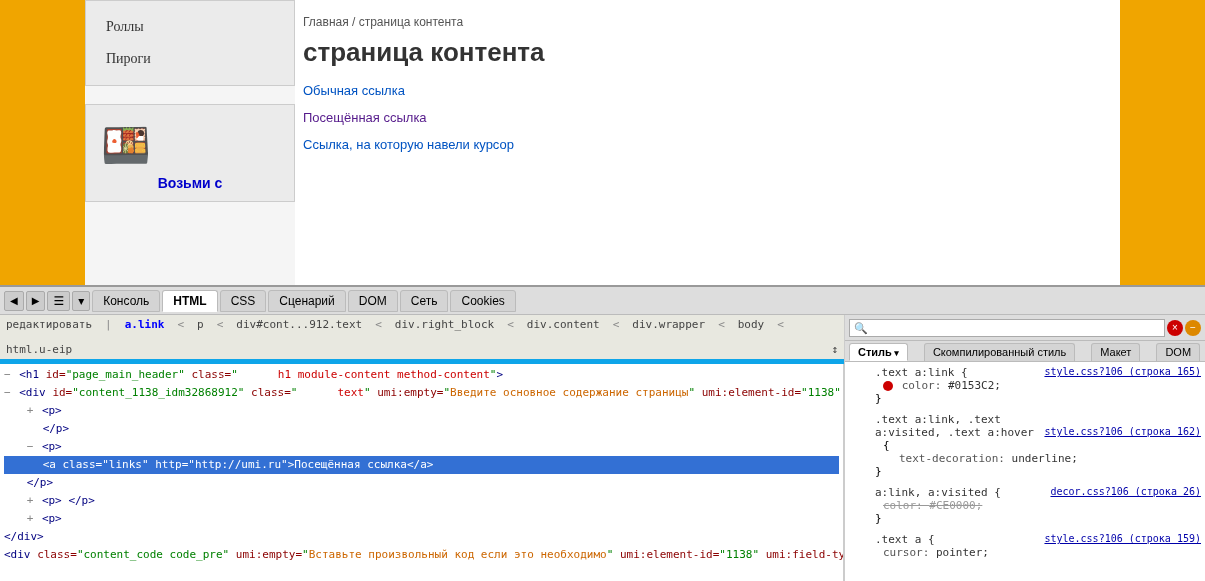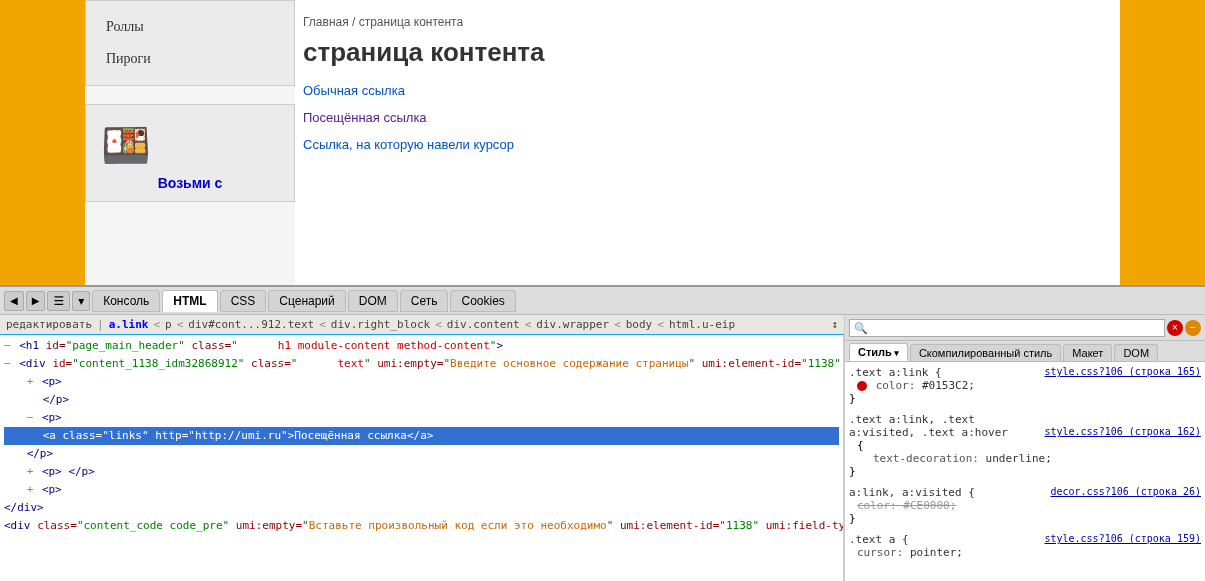--- a/index.html
+++ b/index.html
@@ -157,24 +157,24 @@
       padding: 2px 4px;
       border-right: 1px solid #ccc;
     }
 
     .breadcrumb-bar {
       background: #e8e8e0;
       padding: 3px 6px;
       font-size: 11px;
       font-family: monospace;
       color: #444;
-      border-bottom: 1px solid #0ea5e9;
-      display: flex;
-      align-items: center;
-      gap: 4px;
+      border-bottom: 5px solid #0ea5e9;
+      display: flex;
+      align-items: center;
+      gap: 12px;
       flex-wrap: wrap;
     }
 
     .bc-item { color: #444; }
     .bc-item.selected { color: #0000ff; font-weight: bold; }
     .bc-sep { color: #888; margin: 0 1px; }
 
     .tree-line {
       padding: 1px 0;
       line-height: 16px;
@@ -238,22 +238,21 @@
       color: white;
       font-size: 10px;
       cursor: pointer;
     }
 
     .styles-tabs {
       display: flex;
       background: #ddd;
       border-bottom: 1px solid #bbb;
       padding: 2px 4px 0;
-      gap: 2px;
-      align-items: center;
+      gap: 16px;
     }
 
     .styles-tab {
       padding: 2px 8px;
       font-size: 11px;
       cursor: pointer;
       border: 1px solid #bbb;
       border-bottom: none;
       background: #d4d4d4;
       border-radius: 3px 3px 0 0;
@@ -269,20 +268,21 @@
       content: ' ▾';
       font-size: 9px;
     }
 
     .styles-content {
       flex: 1;
       overflow: auto;
       padding: 4px;
       font-family: monospace;
       font-size: 11px;
+      margin-left: 26px;
     }
 
     .style-rule {
       margin-bottom: 8px;
     }
 
     .style-selector {
       color: #333;
       font-weight: normal;
     }

